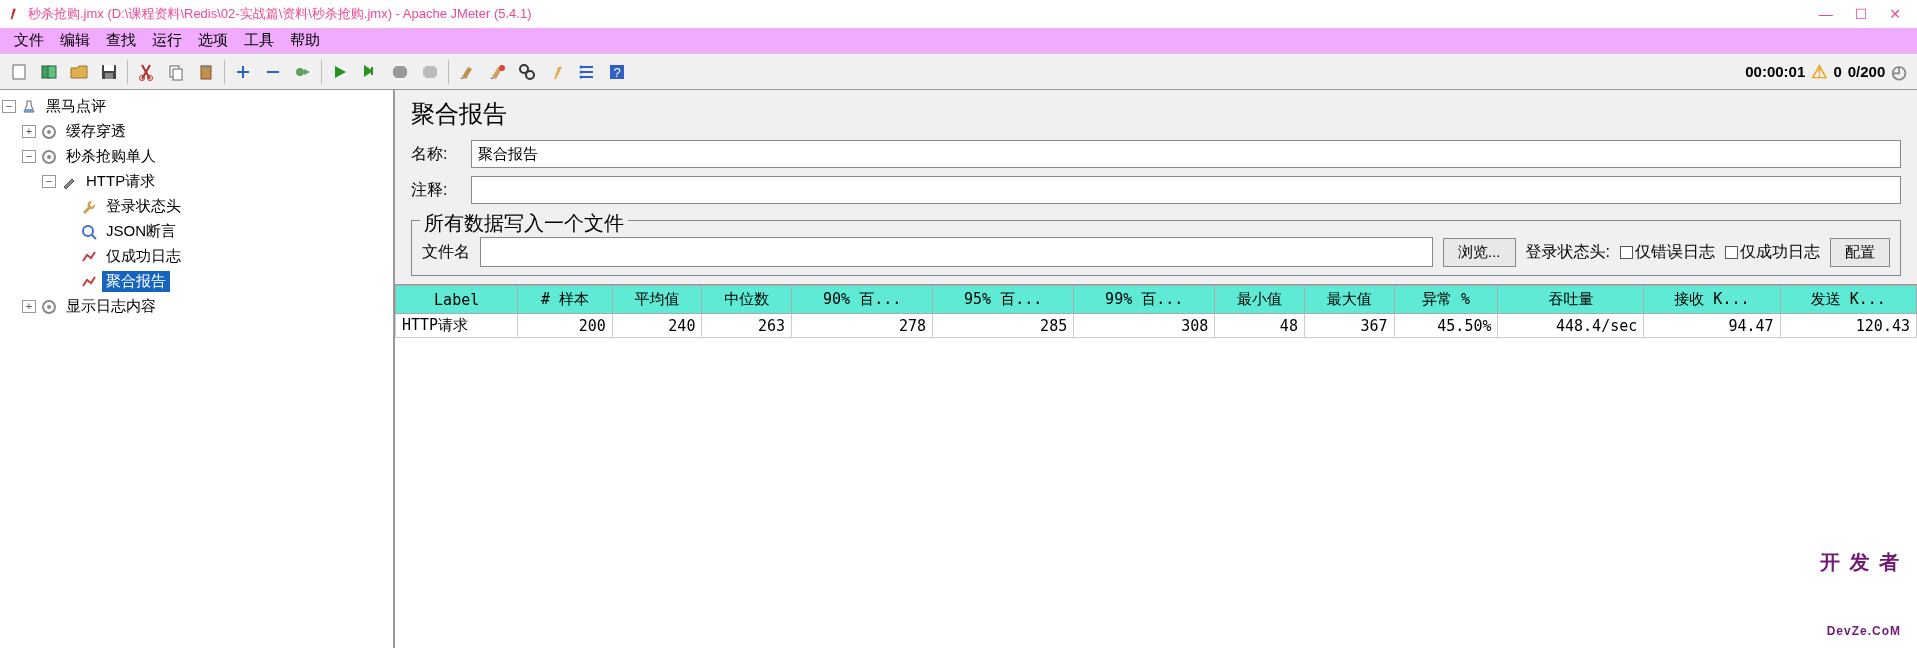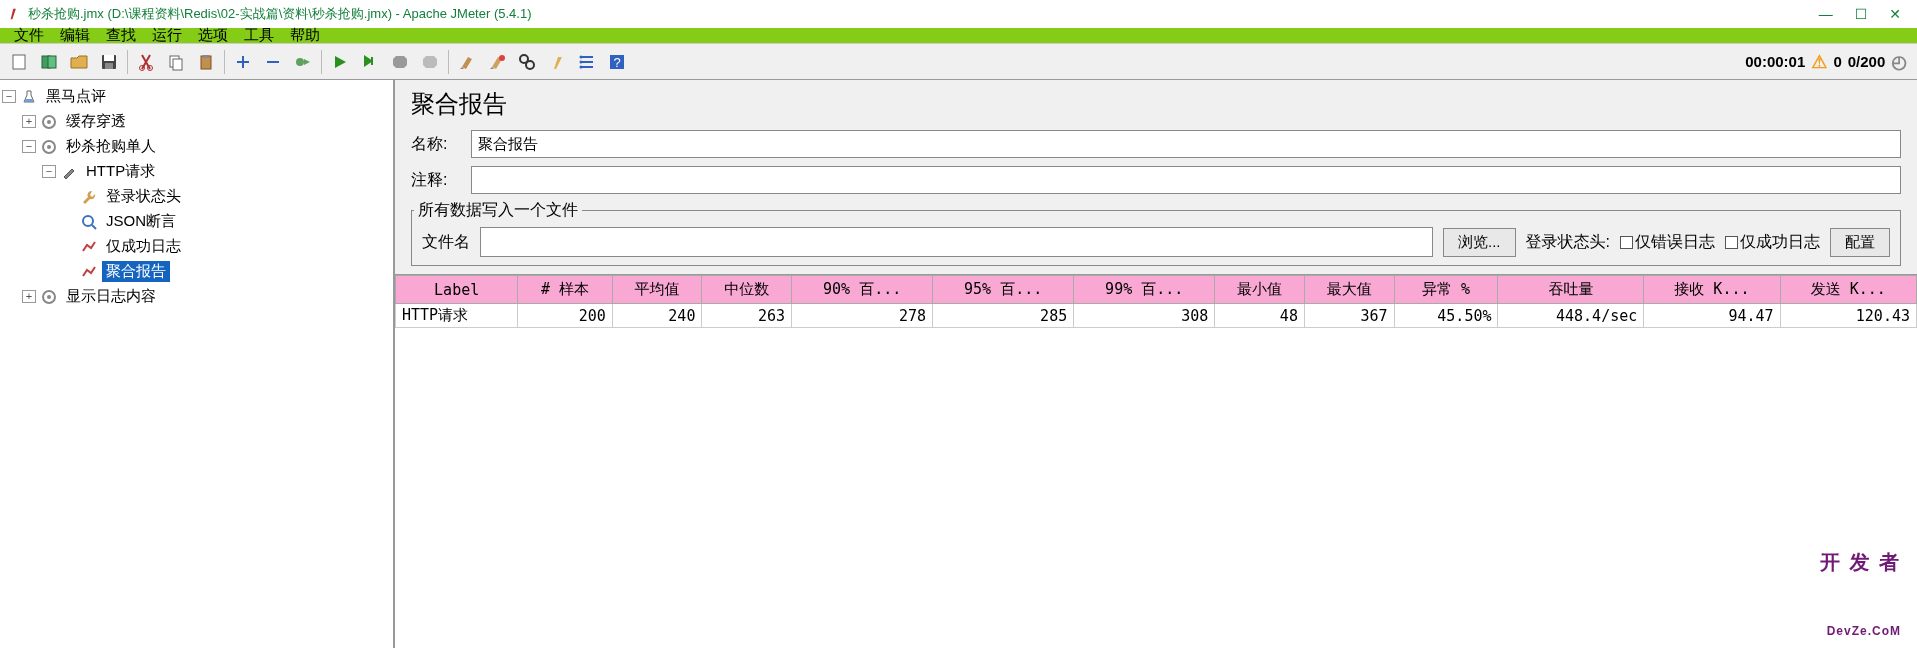--- a/index.html
+++ b/index.html
@@ -1,25 +1,25 @@
 <!DOCTYPE html>
 <html><head>
   <meta charset="utf-8">
   <style>
     * { margin: 0; padding: 0; box-sizing: border-box; font-family: "Microsoft YaHei", Arial, sans-serif; }
     body { background: #f0f0f0; width: 1917px; height: 648px; overflow: hidden; display: flex; flex-direction: column; }
     
     
-    .titlebar { background: #fff; height: 28px; display: flex; align-items: center; padding: 0 8px; font-size: 13px; color: #15803d; }
+    .titlebar { background: #fff; height: 28px; display: flex; align-items: center; padding: 0 8px; font-size: 13px; color: #ec4899; }
     .titlebar-icon { width: 14px; height: 14px; margin-right: 6px; }
     .titlebar-controls { margin-left: auto; display: flex; gap: 22px; padding-right: 8px; }
     .titlebar-controls span { cursor: pointer; font-size: 14px; }
     
     
-    .menubar { background: #84cc16; height: 16px; display: flex; align-items: center; padding: 2px 6px; font-size: 15px; border-bottom: 1px solid #ccc; }
+    .menubar { background: #f0abfc; height: 26px; display: flex; align-items: center; padding: 2px 6px; font-size: 15px; border-bottom: 1px solid #ccc; }
     .menubar-item { padding: 2px 8px; cursor: pointer; }
     
     
     .toolbar { background: #f0f0f0; height: 36px; display: flex; align-items: center; padding: 2px 4px; border-bottom: 1px solid #999; }
     .tool-btn { width: 28px; height: 28px; margin: 0 1px; cursor: pointer; display: flex; align-items: center; justify-content: center; border-radius: 2px; }
     .tool-sep { width: 1px; height: 24px; background: #bbb; margin: 0 3px; }
     .toolbar-right { margin-left: auto; display: flex; align-items: center; gap: 6px; font-size: 15px; padding-right: 6px; font-weight: bold; }
     .warn-icon { color: #f0a020; font-size: 18px; }
     .clock-icon { color: #888; font-size: 18px; }
     
@@ -41,32 +41,32 @@
     
     
     .content-header { padding: 8px 16px 4px; }
     .content-title { font-size: 24px; font-weight: normal; color: #000; margin-bottom: 10px; }
     .form-row { display: flex; align-items: center; margin-bottom: 8px; }
     .form-label { width: 60px; font-size: 16px; }
     .form-input { flex: 1; height: 28px; border: 1px solid #888; padding: 2px 6px; font-size: 15px; background: #fff; }
     
     
     .file-section { border: 1px solid #888; margin: 4px 16px 0; padding: 0 10px 8px; position: relative; }
-    .file-legend { position: absolute; top: -11px; left: 2px; background: #f0f0f0; padding: 0 4px; font-size: 16px; }
+    .file-legend { position: absolute; top: -11px; left: 8px; background: #f0f0f0; padding: 0 4px; font-size: 20px; }
     .file-row { display: flex; align-items: center; gap: 10px; margin-top: 16px; }
     .file-label { font-size: 16px; }
     .file-input { flex: 1; height: 30px; border: 1px solid #888; background: #fff; min-width: 100px; }
     .btn { background: #e8e8e8; border: 1px solid #888; padding: 4px 14px; font-size: 15px; cursor: pointer; }
     .chk-label { font-size: 16px; display: flex; align-items: center; gap: 2px; }
     .chk-box { width: 13px; height: 13px; border: 1px solid #555; display: inline-block; background: #fff; }
     
     
     .table-wrap { flex: 1; margin: 8px 0 0 0; background: #fff; overflow: auto; border-top: 1px solid #999; }
     table { width: 100%; border-collapse: collapse; font-size: 15px; }
-    th { background: #f9a8d4; border: 1px solid #aaa; padding: 4px 6px; font-weight: normal; font-family: monospace; text-align: center; }
+    th { background: #5eead4; border: 1px solid #aaa; padding: 4px 6px; font-weight: normal; font-family: monospace; text-align: center; }
     td { border: 1px solid #ccc; padding: 2px 6px; font-family: monospace; text-align: right; }
     td:first-child { text-align: left; }
     
     
     .watermark { position: fixed; right: 16px; bottom: 10px; font-size: 20px; font-weight: bold; color: #701a75; letter-spacing: 2px; font-family: Arial; }
     .watermark .sub { font-size: 12px; letter-spacing: 1px; display: block; text-align: right; margin-top: 48px; }
   </style>
 </head>
 <body>
 

